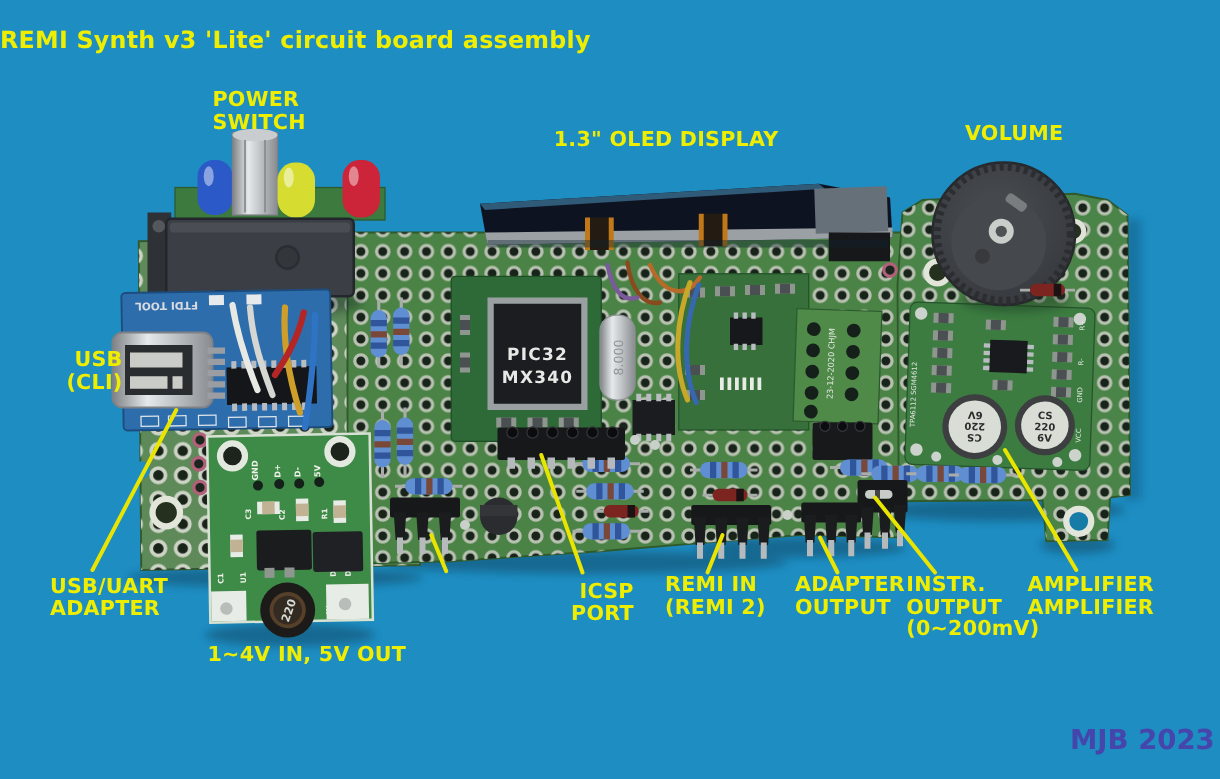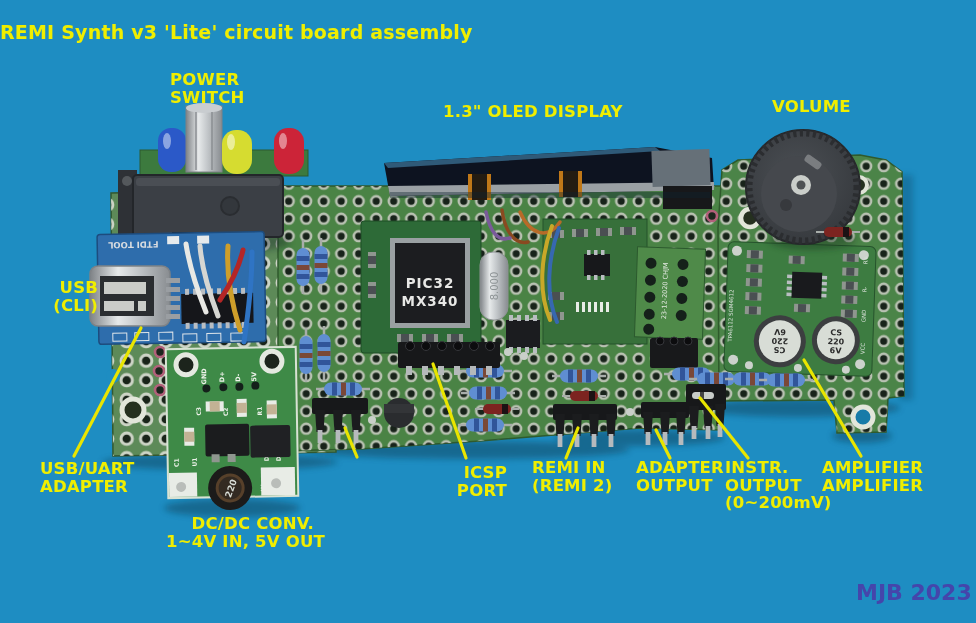--- a/index.html
+++ b/index.html
@@ -522,21 +522,20 @@
     <span>USB</span>
     <span>(CLI)</span>
   </div>
 
   <div class="ann" style="left:40px;top:460px">
     <span>USB/UART</span>
     <span>ADAPTER</span>
   </div>
 
   <div class="ann ctr" style="left:166px;top:515px;width:148px">
-    <span>DC/DC CONV.</span>
     <span>1~4V IN, 5V OUT</span>
   </div>
 
 
   <div class="ann ctr" style="left:449px;top:464px;width:58px">
     <span>ICSP</span>
     <span>PORT</span>
   </div>
 
   <div class="ann" style="left:532px;top:459px">

